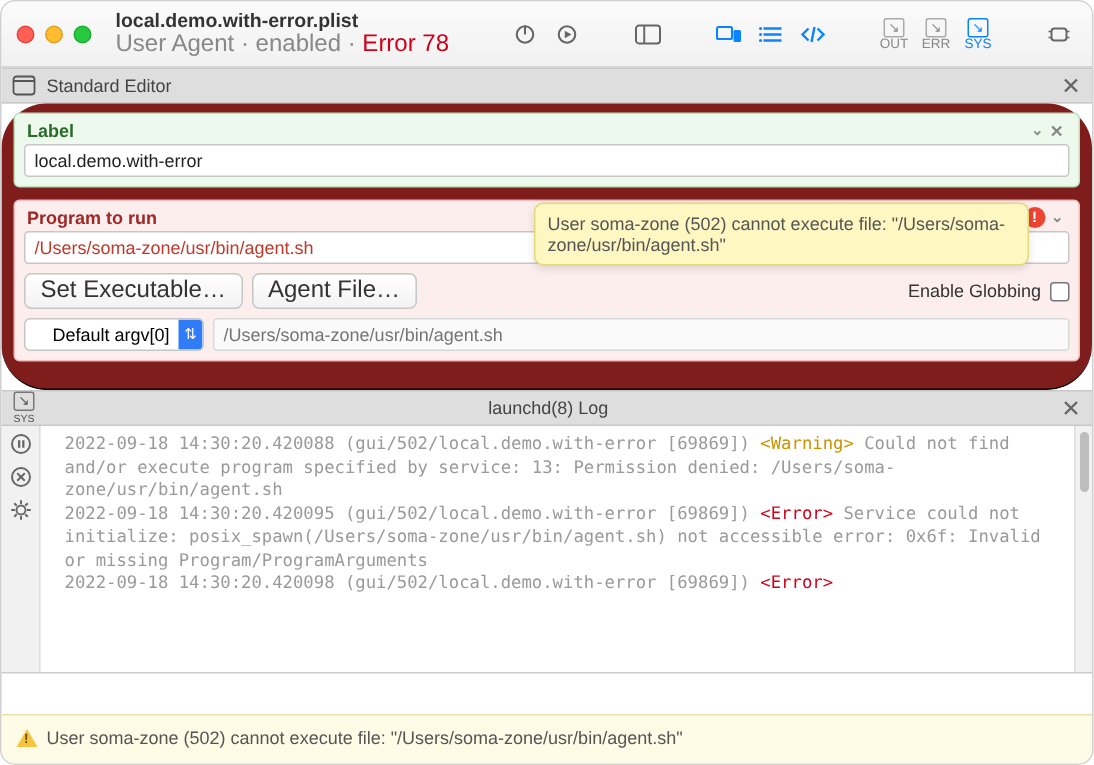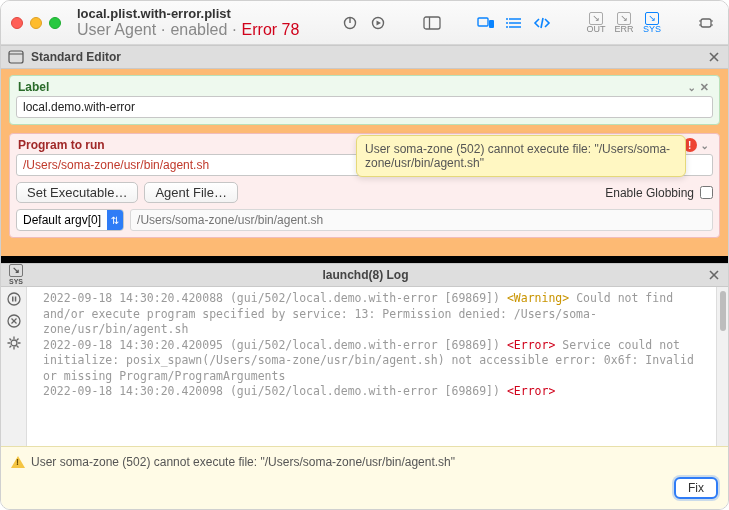--- a/index.html
+++ b/index.html
@@ -51,32 +51,32 @@
   .section-hdr {
     background:#dedede;
     border-top:1px solid #c9c9c9;
     border-bottom:1px solid #c9c9c9;
     height:24px;
     display:flex; align-items:center;
     padding:0 6px;
     gap:6px;
     color:#444;
     font-size:12px;
-    font-weight:bold;
   }
   .section-hdr .fill { flex:1; }
   .closex { width:16px; height:16px; display:flex;align-items:center;justify-content:center; color:#666; cursor:pointer;}
   .hdr-icon { width:18px; height:16px; display:flex; align-items:center; justify-content:center; }
 
   
   .editor {
     padding:6px 8px 10px 8px;
-    background:#fdba74;
-    border-bottom:7px solid #000000;
+    background:#7f1d1d;
+    border-bottom:1px solid #000000;
     position:relative;
+    border-radius:30px;
   }
   .group {
     border:1px solid #b9e0b9;
     border-radius:4px;
     margin-bottom:8px;
     overflow:visible;
     position:relative;
   }
   .group.green { background:#eef9ee; border-color:#b9e0b9;}
   .group.red { background:#fdeeee; border-color:#f0bcbc;}
@@ -104,31 +104,31 @@
     padding:3px 6px;
     font-size:12px;
     border-radius:3px;
     color:#222;
   }
   .group.red .txtfield { color:#c0392b; }
   .row { display:flex; align-items:center; gap:6px; margin-top:6px;}
   .mac-btn {
     background:linear-gradient(#fff,#f3f3f3);
     border:1px solid #c6c6c6; border-radius:5px;
-    padding:2px 10px; font-size:13px; color:#333; cursor:pointer;
+    padding:2px 10px; font-size:16px; color:#333; cursor:pointer;
   }
   .row .fill{flex:1;}
   .chk { width:13px; height:13px; cursor:pointer;}
   .argv-row { display:flex; align-items:center; gap:6px; margin-top:6px;}
   .argv-sel {
     display:flex; align-items:center;
     background:#fff; border:1px solid #c6c6c6; border-radius:4px;
     font-size:12px; overflow:hidden;
   }
-  .argv-sel .lab{ padding:2px 6px; }
+  .argv-sel .lab{ padding:2px 6px;margin-left:12px; }
   .argv-sel .knob{
     background:#2f7cf6; color:#fff; width:16px; height:20px;
     display:flex; align-items:center; justify-content:center;
     font-size:10px;
   }
   .argv-field {
     flex:1; border:1px solid #d8d8d8; background:#fafafa;
     padding:3px 6px; border-radius:3px; color:#aaa; font-size:12px;
   }
 
@@ -206,21 +206,21 @@
 </head>
 <body>
 
 <div class="titlebar">
   <div class="traffic">
     <div class="tl red"></div>
     <div class="tl yel"></div>
     <div class="tl grn"></div>
   </div>
   <div class="title-main">
-    <div class="fname">local.plist.with-error.plist</div>
+    <div class="fname">local.demo.with-error.plist</div>
     <div class="sub">
       <span>User Agent</span>
       <span> · </span>
       <span>enabled</span>
       <span> · </span>
       <span class="err">Error 78</span>
     </div>
   </div>
   <div class="tb-spacer"></div>
   <div class="tb-group">
@@ -407,16 +407,13 @@
         <div class="thumb"></div>
       </div>
   </div>
 </div>
 
 <div class="footer">
   <div class="footer-msg">
     <div class="warn-tri"></div>
     <span>User soma-zone (502) cannot execute file: "/Users/soma-zone/usr/bin/agent.sh"</span>
   </div>
-  <div class="footer-actions">
-    <button class="fix-btn">Fix</button>
-  </div>
 </div>
 
 </body></html>

